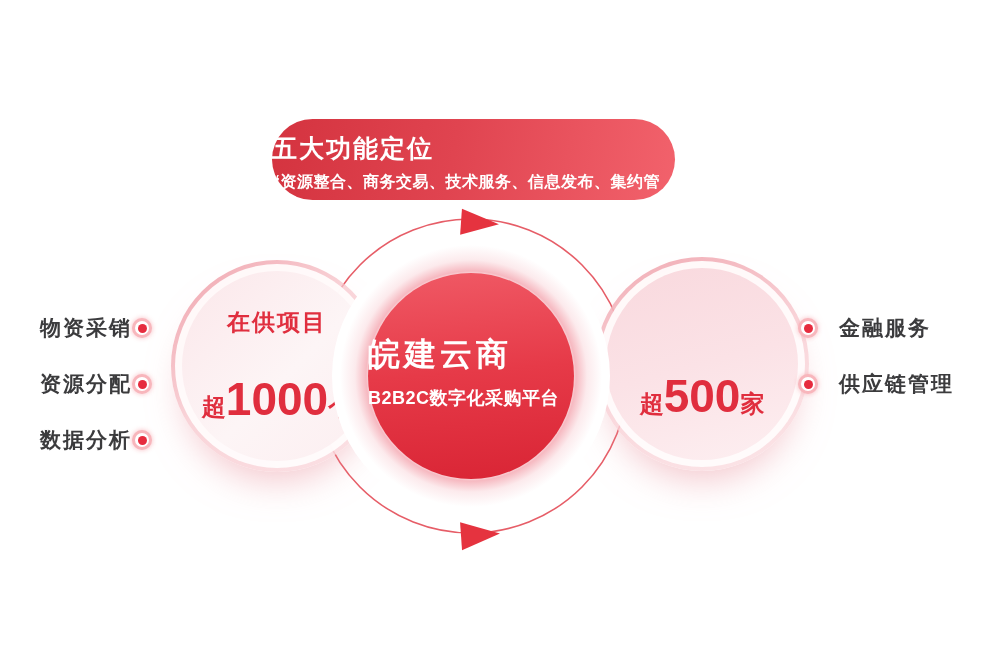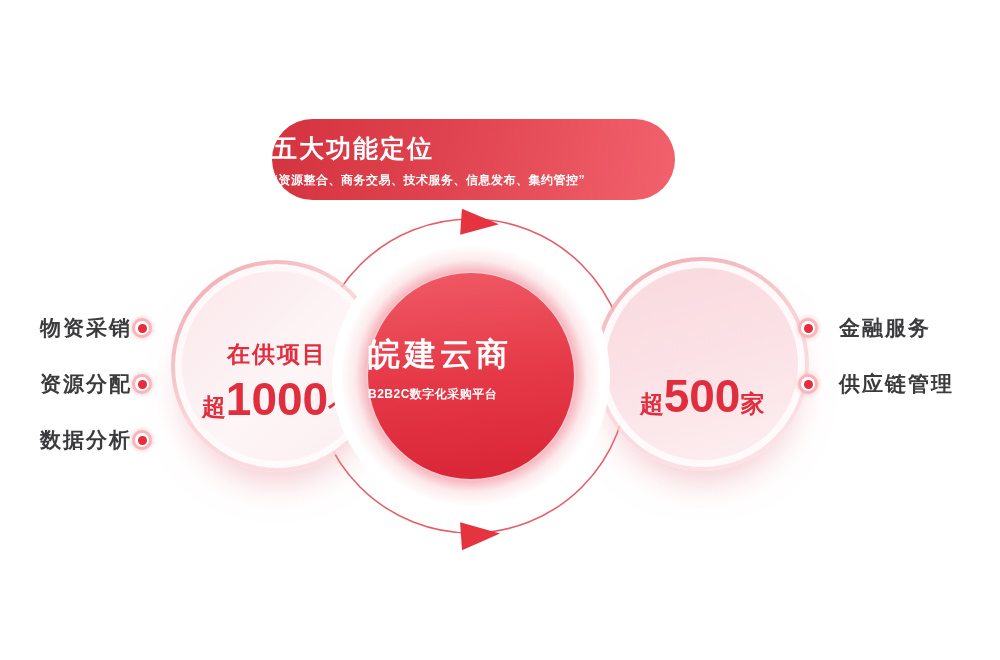--- a/index.html
+++ b/index.html
@@ -25,21 +25,21 @@
     z-index: 10;
   }
   .banner-title {
     margin-top: 13px;
     font-size: 25px;
     font-weight: bold;
     letter-spacing: 2px;
   }
   .banner-subtitle {
     margin-top: 7px;
-    font-size: 12px;
+    font-size: 16px;
     font-weight: 600;
     letter-spacing: 0.5px;
   }
 
   
   .orbit-svg, .arrows-svg {
     position: absolute;
     left: 0; top: 0;
     width: 1000px; height: 660px;
     pointer-events: none;
@@ -77,21 +77,21 @@
     left: 595px; top: 257px;
     width: 214px; height: 214px;
     background: linear-gradient(160deg, rgba(240,166,175,0.95) 0%, rgba(248,204,210,0.8) 50%, rgba(251,227,230,0.9) 100%);
     box-shadow: 0 22px 36px -14px rgba(233,150,160,0.55);
   }
   .right-circle .fill {
     background: linear-gradient(165deg, #f9d9de 0%, #fbe2e6 50%, #fdeff1 100%);
   }
   .circle-line1 {
     position: absolute;
-    left: 0; right: 0; top: 68px;
+    left: 0; right: 0; top: 36px;
     height: 28px;
     text-align: center;
     font-size: 23px;
     font-weight: bold;
     letter-spacing: 2px;
     color: #e02e3e;
   }
   .circle-line2 {
     position: absolute;
     left: 0; right: 0; top: 101px;
@@ -141,21 +141,21 @@
   .center-title {
     position: absolute;
     left: 0; right: 0; top: 60px;
     font-size: 32px;
     font-weight: bold;
     letter-spacing: 4px;
   }
   .center-subtitle {
     position: absolute;
     left: 0; right: 0; top: 113px;
-    font-size: 12px;
+    font-size: 18px;
     font-weight: bold;
     letter-spacing: 0.5px;
   }
 
   
   .feature-item {
     position: absolute;
     height: 28px;
     display: flex;
     align-items: center;

